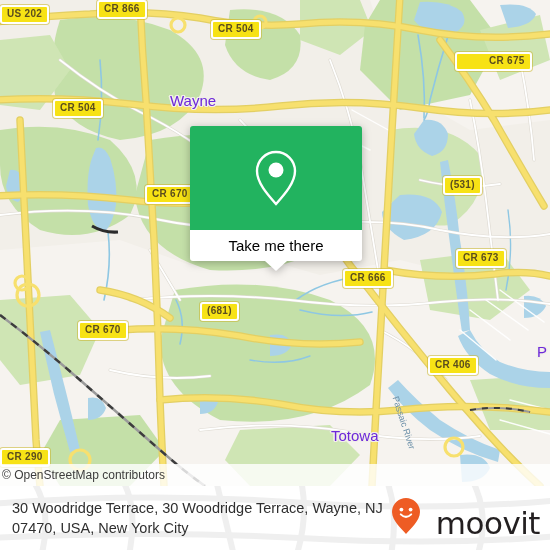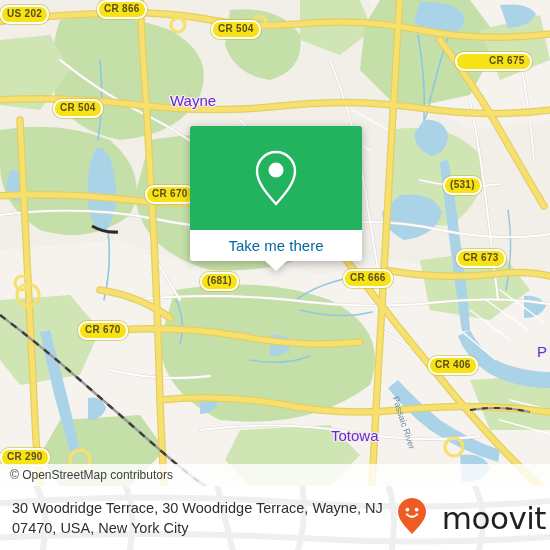--- a/index.html
+++ b/index.html
@@ -23,21 +23,21 @@
     background: #f2efe9;
     overflow: hidden;
   }
   #map svg { display: block; }
 
   
   .shield {
     position: absolute;
     background: #f7e215;
     border: 2px solid #ffffff;
-    border-radius: 9px;
+    border-radius: 3px;
     color: #5b4d1e;
     font-size: 10px;
     font-weight: bold;
     letter-spacing: .3px;
     padding: 1px 5px 2px 5px;
     line-height: 12px;
     white-space: nowrap;
     box-shadow: 0 0 0 1px rgba(200,180,40,.55);
     font-family: "Liberation Sans", sans-serif;
   }
@@ -64,21 +64,21 @@
   #attribution {
     position: absolute;
     left: 0;
     bottom: 0;
     width: 100%;
     height: 22px;
     background: rgba(255,255,255,.80);
     color: #3d3d3d;
     font-size: 12px;
     line-height: 22px;
-    padding-left: 10px;
+    padding-left: 2px;
     box-sizing: border-box;
     white-space: nowrap;
     font-family: "Liberation Sans", sans-serif;
   }
 
   
   #popup {
     position: absolute;
     left: 190px; top: 126px;
     width: 172px;
@@ -95,21 +95,21 @@
   #popup-foot {
     height: 31px;
     background: #ffffff;
     border-radius: 0 0 3px 3px;
     display: flex;
     align-items: center;
     justify-content: center;
     position: relative;
   }
   #popup-foot-label {
-    color: #0369a1;
+    color: #000000;
     font-size: 15px;
     font-family: "Liberation Sans", sans-serif;
   }
   #popup-tail {
     position: absolute;
     left: 50%;
     margin-left: -11px;
     top: 100%;
     width: 0; height: 0;
     border-left: 11px solid transparent;
@@ -131,32 +131,32 @@
     opacity: 1;
   }
   #footer-inner {
     position: absolute;
     left: 0; top: 0;
     width: 100%; height: 100%;
     display: flex;
     align-items: center;
     justify-content: space-between;
     box-sizing: border-box;
-    padding: 0 2px 0 12px;
+    padding: 0 8px 0 12px;
   }
   #address {
     color: #2f2f2f;
     font-size: 14.5px;
     line-height: 20px;
     max-width: 380px;
     font-family: "Liberation Sans", sans-serif;
   }
   #brand {
     display: flex;
-    align-items: center;
+    align-items: flex-end;
     gap: 15px;
     padding-right: 2px;
   }
   #brand-name {
     color: #231f20;
     font-size: 31px;
     line-height: 31px;
     letter-spacing: -0.5px;
     font-family: "DejaVu Sans", sans-serif;
   }
@@ -328,21 +328,21 @@
 
     <div class="shield" style="left:0px;  top:5px;">US 202</div>
     <div class="shield" style="left:97px; top:0px;">CR 866</div>
     <div class="shield" style="left:211px;top:20px;">CR 504</div>
     <div class="shield" style="left:455px;top:52px;padding-left:32px;">CR 675</div>
     <div class="shield" style="left:53px; top:99px;">CR 504</div>
     <div class="shield" style="left:145px;top:185px;">CR 670</div>
     <div class="shield" style="left:443px;top:176px;">(531)</div>
     <div class="shield" style="left:456px;top:249px;">CR 673</div>
     <div class="shield" style="left:343px;top:269px;">CR 666</div>
-    <div class="shield" style="left:200px;top:272px;text-align:right;">(681)</div>
+    <div class="shield" style="left:200px;top:302px;text-align:right;">(681)</div>
     <div class="shield" style="left:78px; top:321px;">CR 670</div>
     <div class="shield" style="left:428px;top:356px;">CR 406</div>
     <div class="shield" style="left:0px;  top:448px;">CR 290</div>
 
     <div class="place-label" style="left:170px;top:92px;">Wayne</div>
     <div class="place-label" style="left:331px;top:427px;">Totowa</div>
     <div class="place-label" style="left:537px;top:343px;">P</div>
 
     <div class="river-label" style="left:400px;top:395px;transform:rotate(72deg);transform-origin:0 0;">Passaic River</div>
 

